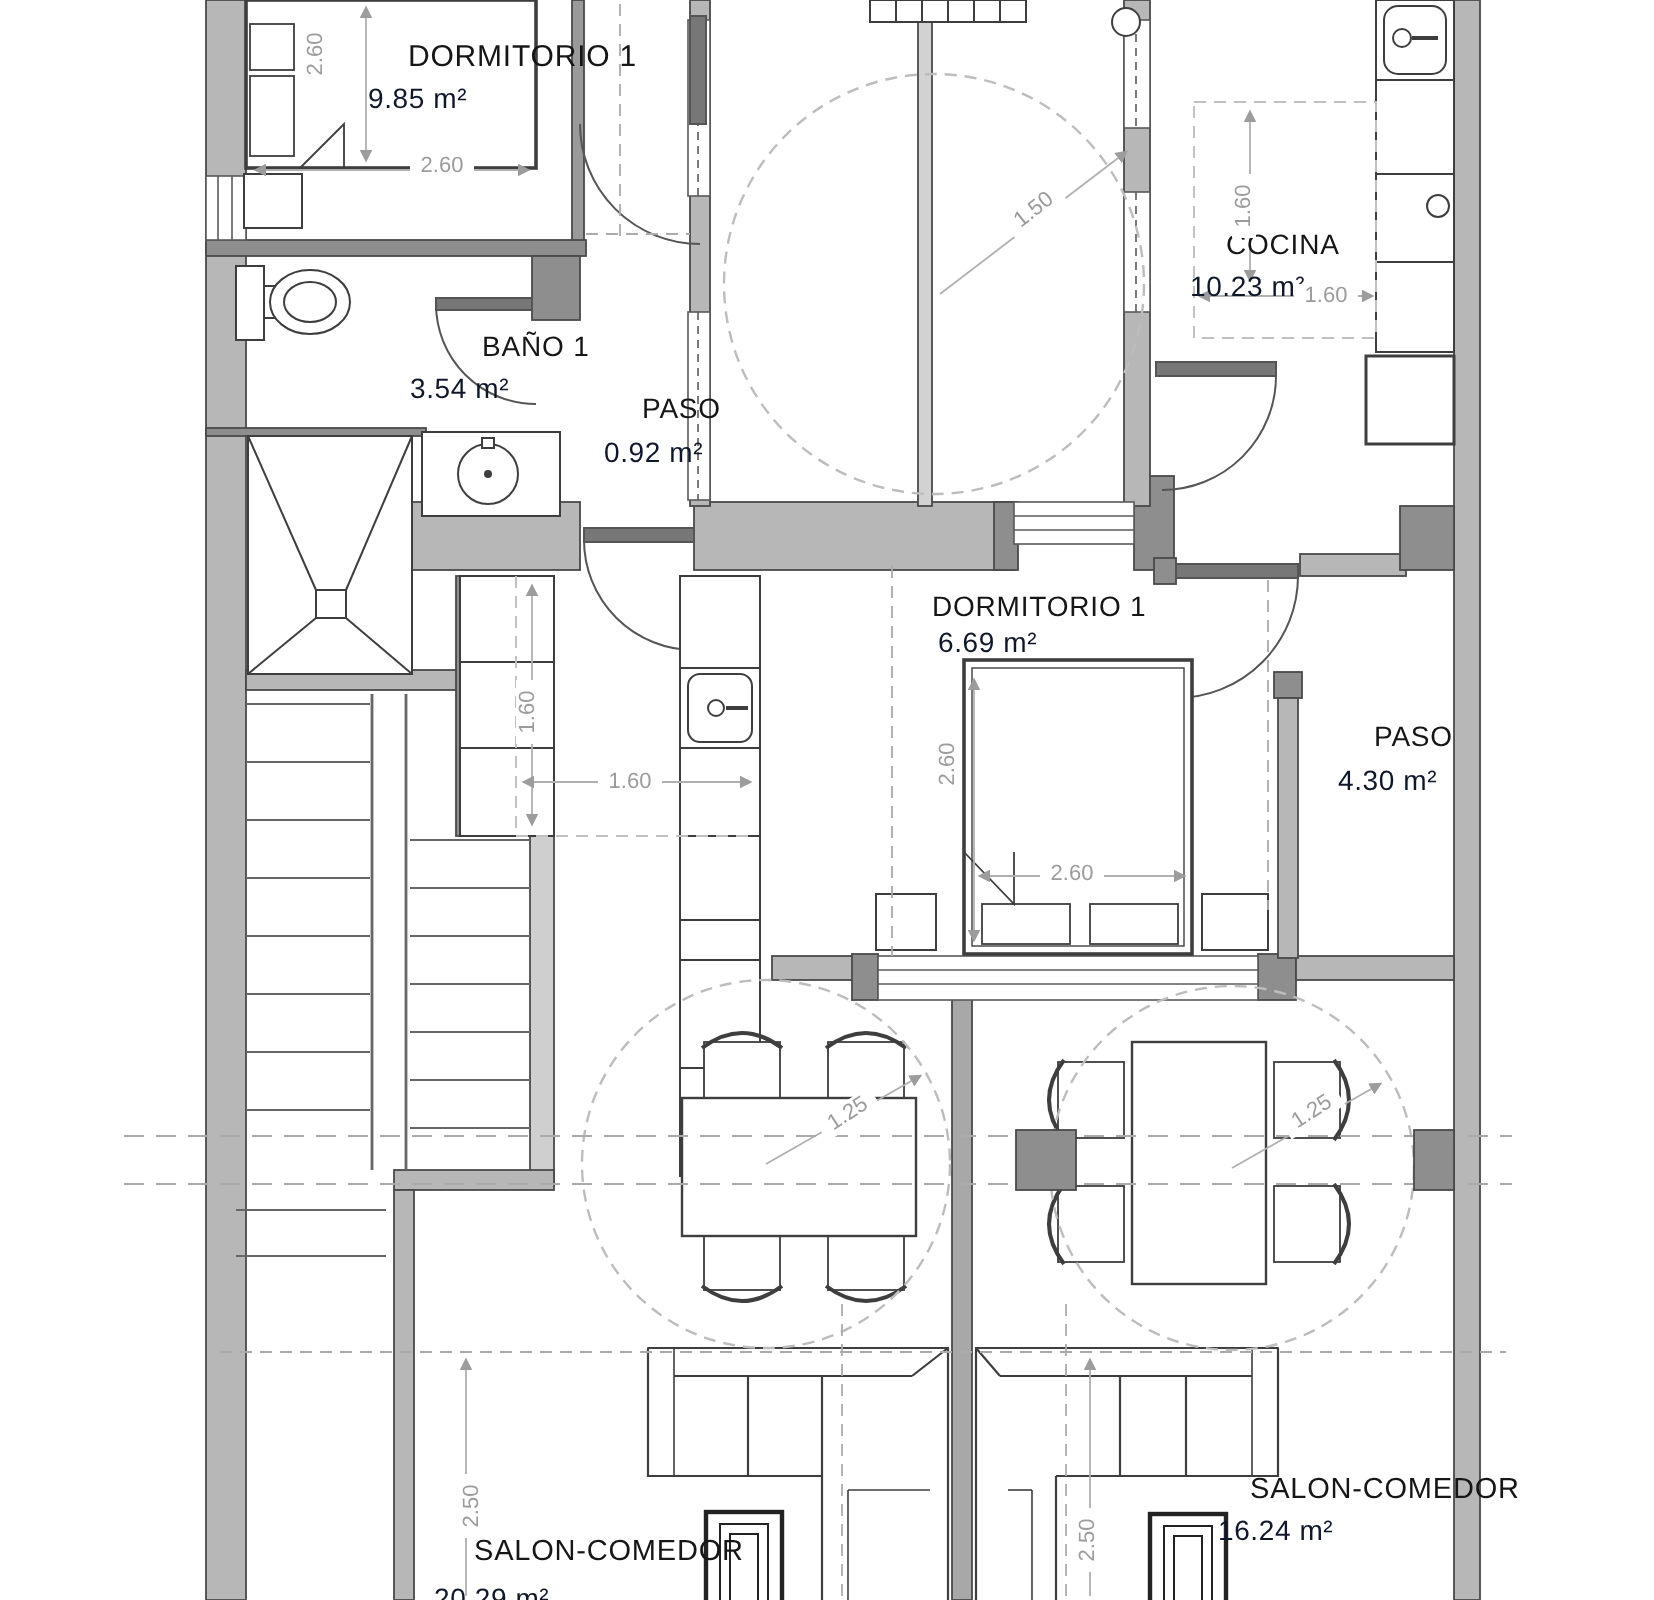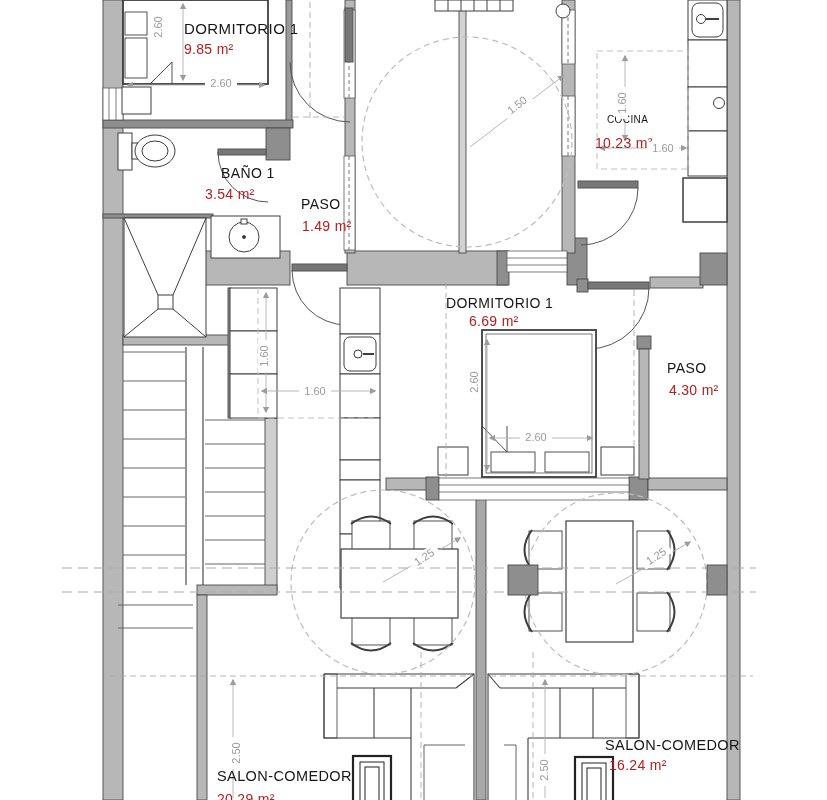--- a/index.html
+++ b/index.html
@@ -1,20 +1,20 @@
 <!DOCTYPE html>
 <html><head>
 <meta charset="utf-8">
 <style>
   html,body{margin:0;padding:0;background:#fff;}
   #canvas{position:relative;width:827px;height:800px;background:#fff;overflow:hidden;
           font-family:"Liberation Sans", sans-serif;}
   #plansvg{position:absolute;left:0;top:0;}
-  .room-label{position:absolute;color:#161616;font-size:14.5px;letter-spacing:.4px;white-space:nowrap;}
-  .room-area{position:absolute;color:#b91c1c;font-size:14px;letter-spacing:.3px;white-space:nowrap;}
+  .room-label{position:absolute;color:#161616;font-size:14.5px;letter-spacing:.4px;white-space:nowrap;margin-left:20px;}
+  .room-area{position:absolute;color:#0f172a;font-size:14px;letter-spacing:.3px;white-space:nowrap;}
   .dim{position:absolute;color:#9c9c9c;font-size:11px;width:32px;text-align:center;
        white-space:nowrap;background:#fff;line-height:12px;}
   .dim.v{transform:rotate(-90deg);}
   .dim.r38{transform:rotate(-38deg);}
   .dim.r33{transform:rotate(-33deg);}
 </style>
 </head>
 <body>
 
 <div id="canvas">
@@ -287,23 +287,23 @@
   </g>
 </svg>
 
 <div class="room-label" style="left:184px;top:20px;font-size:15px">DORMITORIO 1</div>
 <div class="room-area" style="left:184px;top:41px">9.85 m²</div>
 
 <div class="room-label" style="left:221px;top:165px;font-size:14px">BAÑO 1</div>
 <div class="room-area" style="left:205px;top:186px">3.54 m²</div>
 
 <div class="room-label" style="left:301px;top:196px;font-size:14px">PASO</div>
-<div class="room-area" style="left:302px;top:218px">1.49 m²</div>
-
-<div class="room-label" style="left:607px;top:114px;font-size:10px">COCINA</div>
+<div class="room-area" style="left:302px;top:218px">0.92 m²</div>
+
+<div class="room-label" style="left:593px;top:114px;font-size:14px">COCINA</div>
 <div class="room-area" style="left:595px;top:135px">10.23 m²</div>
 
 <div class="room-label" style="left:446px;top:295px;font-size:14px">DORMITORIO 1</div>
 <div class="room-area" style="left:469px;top:313px">6.69 m²</div>
 
 <div class="room-label" style="left:667px;top:360px;font-size:14px">PASO</div>
 <div class="room-area" style="left:669px;top:382px">4.30 m²</div>
 
 <div class="room-label" style="left:217px;top:768px">SALON-COMEDOR</div>
 <div class="room-area" style="left:217px;top:791px">20.29 m²</div>

